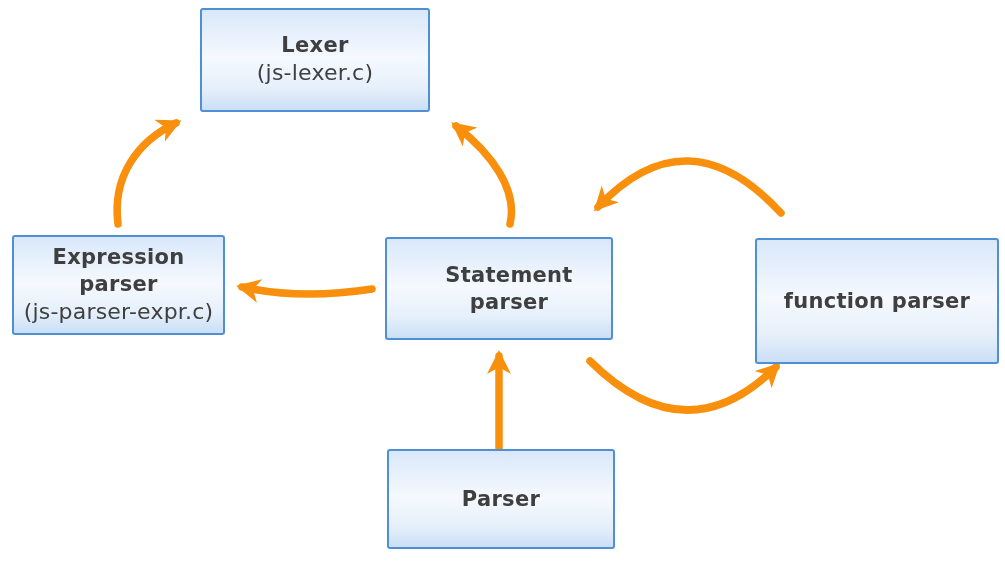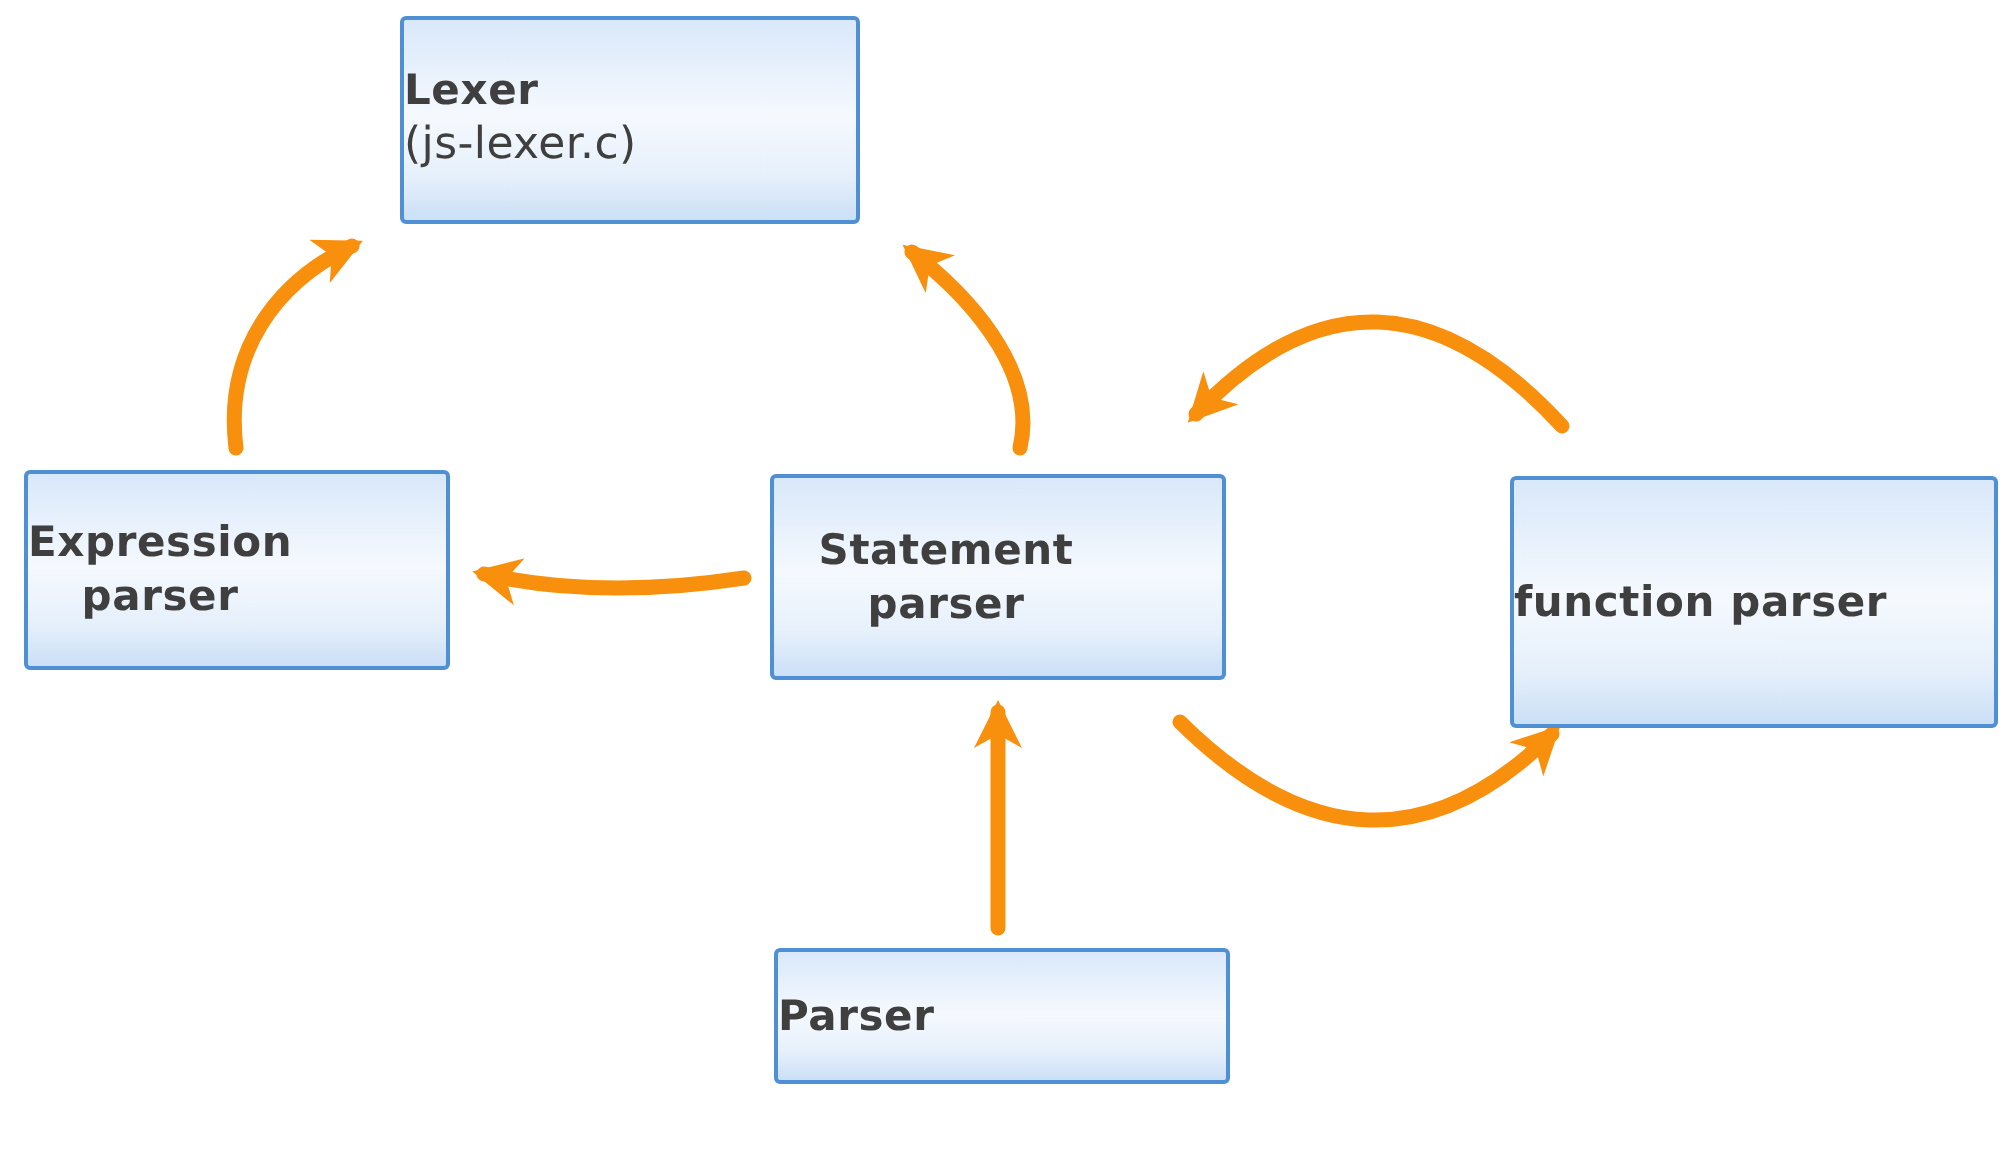--- a/index.html
+++ b/index.html
@@ -34,40 +34,40 @@
     box-sizing: border-box;
     border: 2px solid var(--box-border, #4f90d5);
     border-radius: 3px;
     background: linear-gradient(180deg,
       var(--box-fill-top, #d9e8fa) 0%,
       var(--box-fill-mid, #f5f9fe) 48%,
       #e6f0fb 78%,
       var(--box-fill-bottom, #cbdff6) 100%);
     display: flex;
     flex-direction: column;
-    align-items: flex-start;
+    align-items: center;
     justify-content: center;
     text-align: center;
     color: var(--text, #3f3f3f);
     line-height: 1.28;
   }
   .node .title {
     font-weight: bold;
     font-size: 21px;
     letter-spacing: 0.3px;
   }
   .node .subtitle {
     font-size: 22px;
     letter-spacing: 0.2px;
   }
   .n-lexer      { left: 200px; top: 8px;   width: 230px; height: 104px; }
   .n-expression { left: 12px;  top: 235px; width: 213px; height: 100px; }
   .n-statement  { left: 385px; top: 237px; width: 228px; height: 103px; padding-left: 20px; }
   .n-function   { left: 755px; top: 238px; width: 244px; height: 126px; }
-  .n-parser     { left: 387px; top: 474px; width: 228px; height: 68px;  }
+  .n-parser     { left: 387px; top: 449px; width: 228px; height: 100px;  }
   .n-expression .title, .n-statement .title { max-width: 132px; }
 </style>
 </head>
 <body>
 
 <div class="canvas">
 
   <svg class="edges" width="1005" height="584" viewBox="0 0 1005 584" xmlns="http://www.w3.org/2000/svg">
     <defs>
       <marker id="ah" viewBox="0 0 10 10" refX="7.5" refY="5" markerWidth="3.2" markerHeight="3.2" orient="auto">
@@ -88,20 +88,21 @@
     <path class="edge" d="M 499 464 L 499 356" marker-end="url(#ah)" stroke="#f8900d"></path>
   </svg>
 
   <div class="node n-lexer">
     <div class="title">Lexer</div>
     <div class="subtitle">(js-lexer.c)</div>
   </div>
 
   <div class="node n-expression">
     <div class="title">Expression parser</div>
+    <div class="subtitle">(js-parser-expr.c)</div>
   </div>
 
   <div class="node n-statement">
     <div class="title">Statement parser</div>
   </div>
 
   <div class="node n-function">
     <div class="title">function parser</div>
   </div>
 

